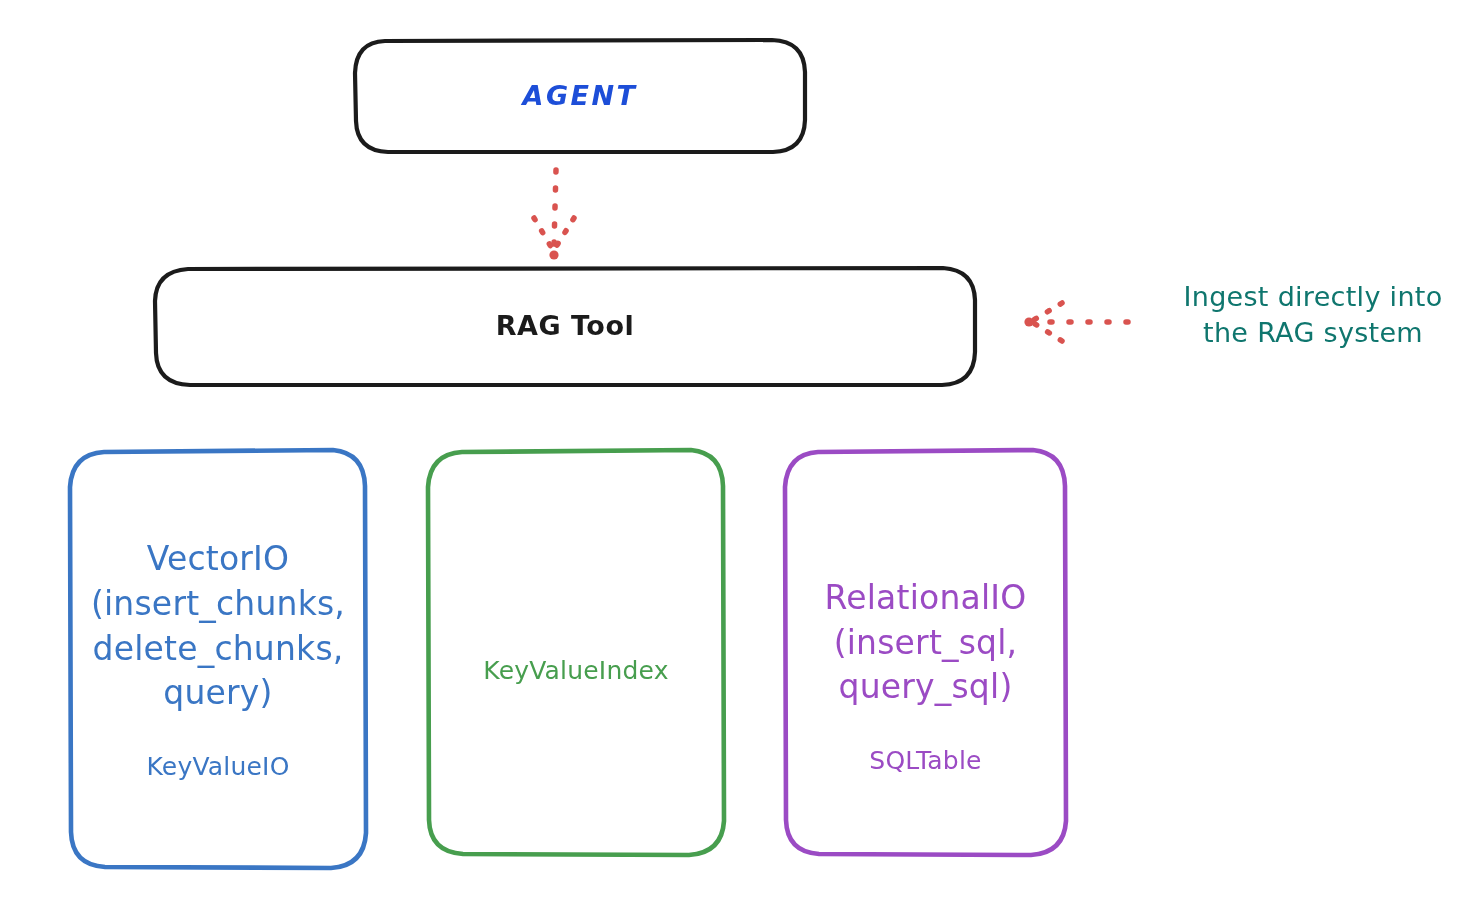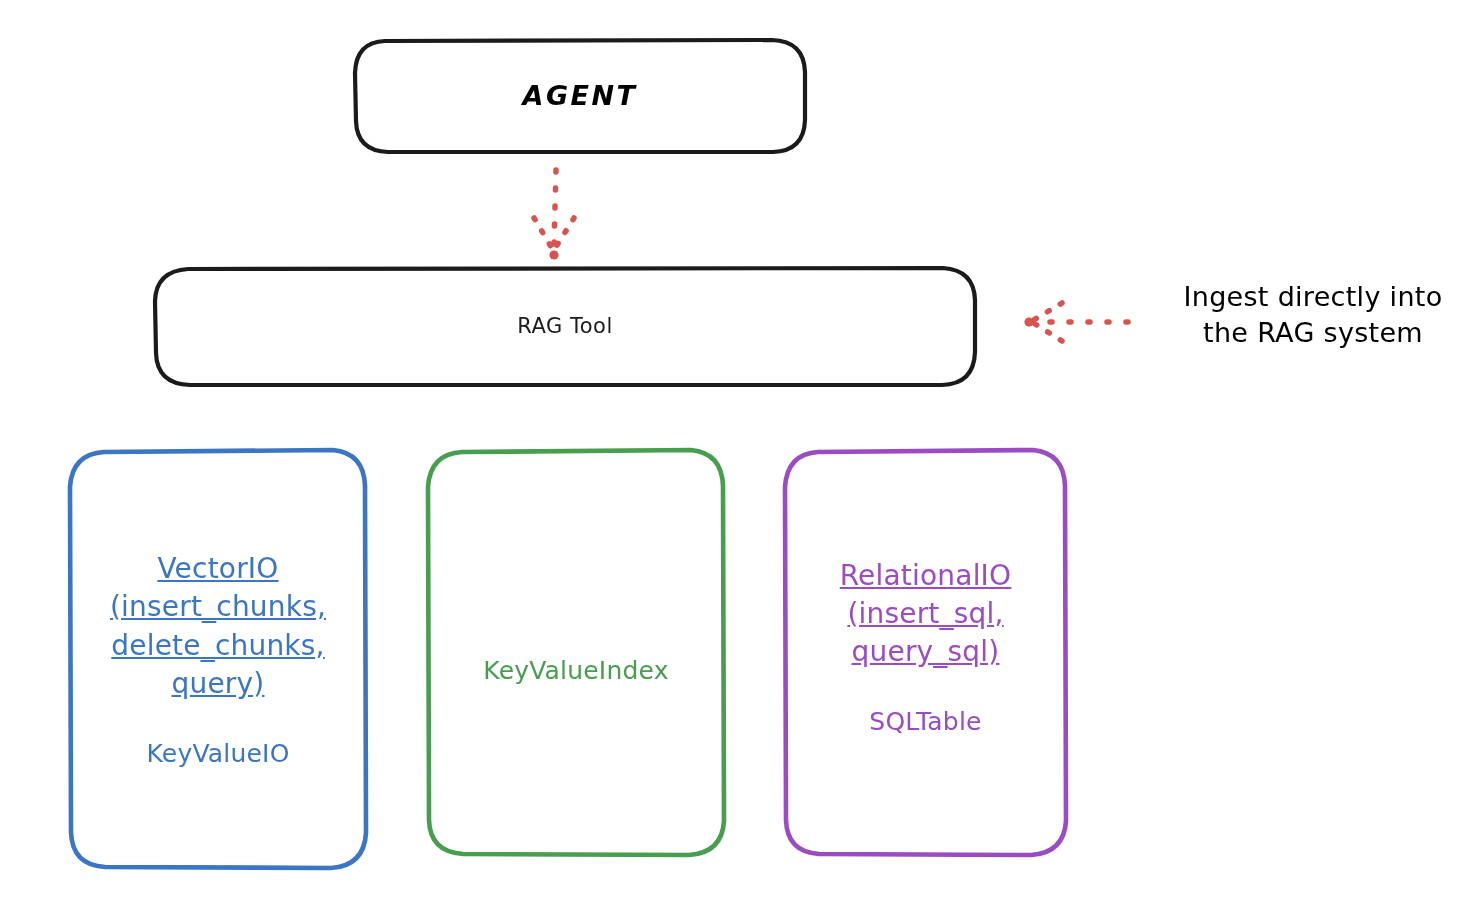--- a/index.html
+++ b/index.html
@@ -44,42 +44,42 @@
     top: 40px;
     width: 450px;
     height: 112px;
   }
   #agent-node .node-label {
     font-family: "DejaVu Sans", sans-serif;
     font-size: 27px;
     font-style: italic;
     font-weight: 600;
     letter-spacing: 2.5px;
-    color: #000000;
+    color: #1d4ed8;
   }
 
   
   #ragtool-node {
     left: 155px;
     top: 268px;
     width: 820px;
     height: 117px;
   }
   #ragtool-node .node-label {
-    font-size: 21px;
+    font-size: 27px;
     color: #1b1b1b;
     letter-spacing: 0.5px;
+    font-weight: bold;
   }
 
   
   .io-node .node-label {
-    font-size: 28px;
+    font-size: 33px;
     line-height: 1.36;
     letter-spacing: 0.2px;
-    text-decoration: underline;
   }
   .io-node .node-sub {
     font-size: 25px;
     letter-spacing: 0.2px;
     margin-top: 36px;
   }
 
   #vector-node {
     left: 70px;
     top: 450px;
@@ -93,37 +93,37 @@
     left: 428px;
     top: 450px;
     width: 296px;
     height: 405px;
   }
   #keyvalue-node .node-label,
   #keyvalue-node .node-sub { color: #479e4e; }
 
   #relational-node {
     left: 785px;
-    top: 444px;
+    top: 473px;
     width: 281px;
     height: 405px;
   }
   #relational-node .node-label,
   #relational-node .node-sub { color: #9b4bc4; }
 
   
   #ingest-annotation {
     position: absolute;
     left: 1148px;
     top: 279px;
     width: 330px;
     text-align: center;
     font-size: 27px;
     line-height: 1.34;
-    color: #000000;
+    color: #0f766e;
     white-space: pre-line;
     letter-spacing: 0.3px;
   }
 </style>
 </head>
 <body>
 
 <svg id="canvas" viewBox="0 0 1484 910" xmlns="http://www.w3.org/2000/svg">
 
   <g>

